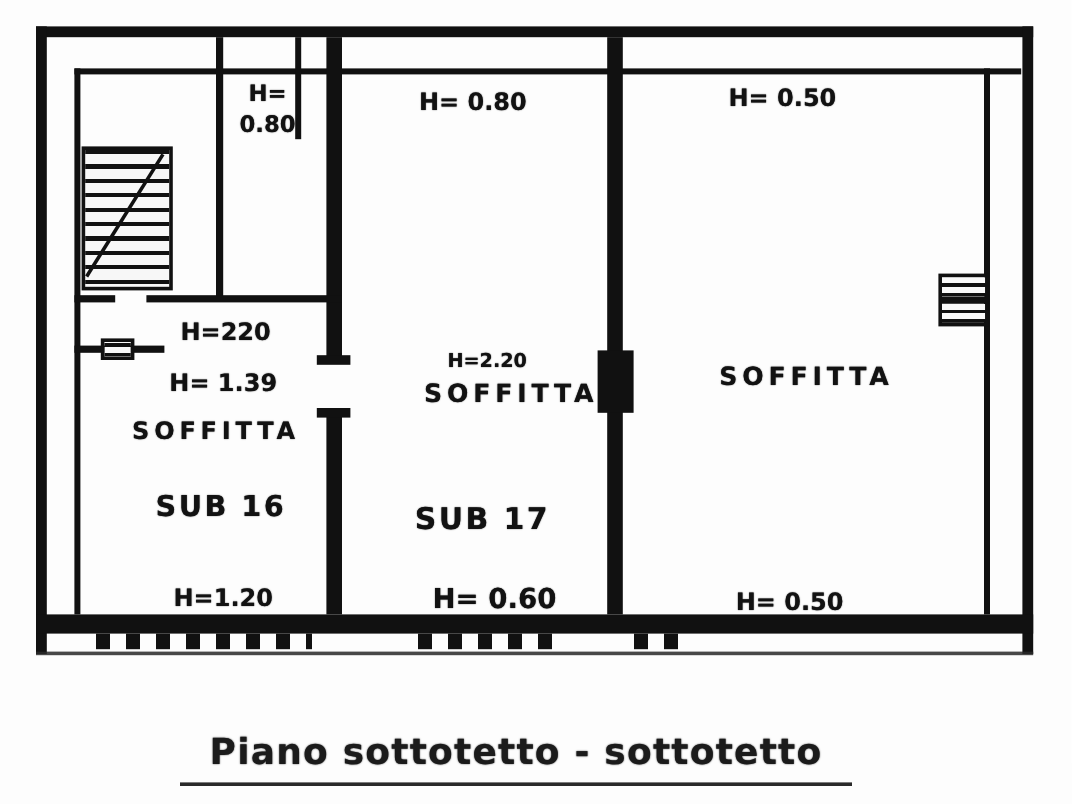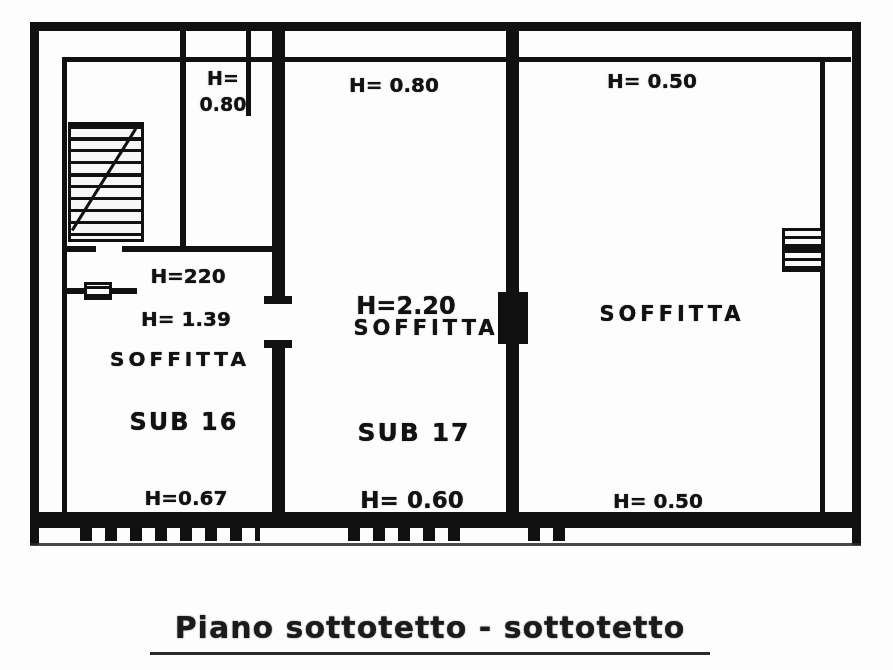--- a/index.html
+++ b/index.html
@@ -77,26 +77,26 @@
     <div class="teeth" style="left:80px;top:528px;width:180px;"></div>
     <div class="teeth" style="left:348px;top:528px;width:125px;"></div>
     <div class="teeth" style="left:528px;top:528px;width:40px;"></div>
 
     <div class="label" style="left:186px;top:66px;width:74px;font-size:19px;">H=
 0.80</div>
     <div class="label" style="left:138px;top:263px;width:100px;font-size:20px;">H=220</div>
     <div class="label" style="left:130px;top:306px;width:112px;font-size:20px;">H= 1.39</div>
     <div class="label soffitta" style="left:98px;top:346px;width:164px;font-size:20px;">SOFFITTA</div>
     <div class="label subroom" style="left:120px;top:406px;width:128px;font-size:24px;">SUB 16</div>
-    <div class="label" style="left:130px;top:485px;width:112px;font-size:20px;">H=0.67</div>
+    <div class="label" style="left:130px;top:485px;width:112px;font-size:20px;">H=1.20</div>
 
     <div class="label" style="left:328px;top:72px;width:132px;font-size:20px;">H= 0.80</div>
-    <div class="label" style="left:350px;top:290px;width:112px;font-size:24px;">H=2.20</div>
+    <div class="label" style="left:350px;top:290px;width:112px;font-size:16px;">H=2.20</div>
     <div class="label soffitta" style="left:342px;top:314px;width:168px;font-size:21px;">SOFFITTA</div>
-    <div class="label subroom" style="left:348px;top:416px;width:132px;font-size:25px;">SUB 17</div>
+    <div class="label subroom" style="left:336px;top:416px;width:132px;font-size:25px;">SUB 17</div>
     <div class="label" style="left:356px;top:485px;width:112px;font-size:23px;">H= 0.60</div>
 
     <div class="label" style="left:592px;top:68px;width:120px;font-size:20px;">H= 0.50</div>
     <div class="label soffitta" style="left:588px;top:300px;width:168px;font-size:21px;">SOFFITTA</div>
     <div class="label" style="left:598px;top:488px;width:120px;font-size:20px;">H= 0.50</div>
   </div>
 
   <div class="caption">Piano sottotetto - sottotetto</div>
 </div>
 

